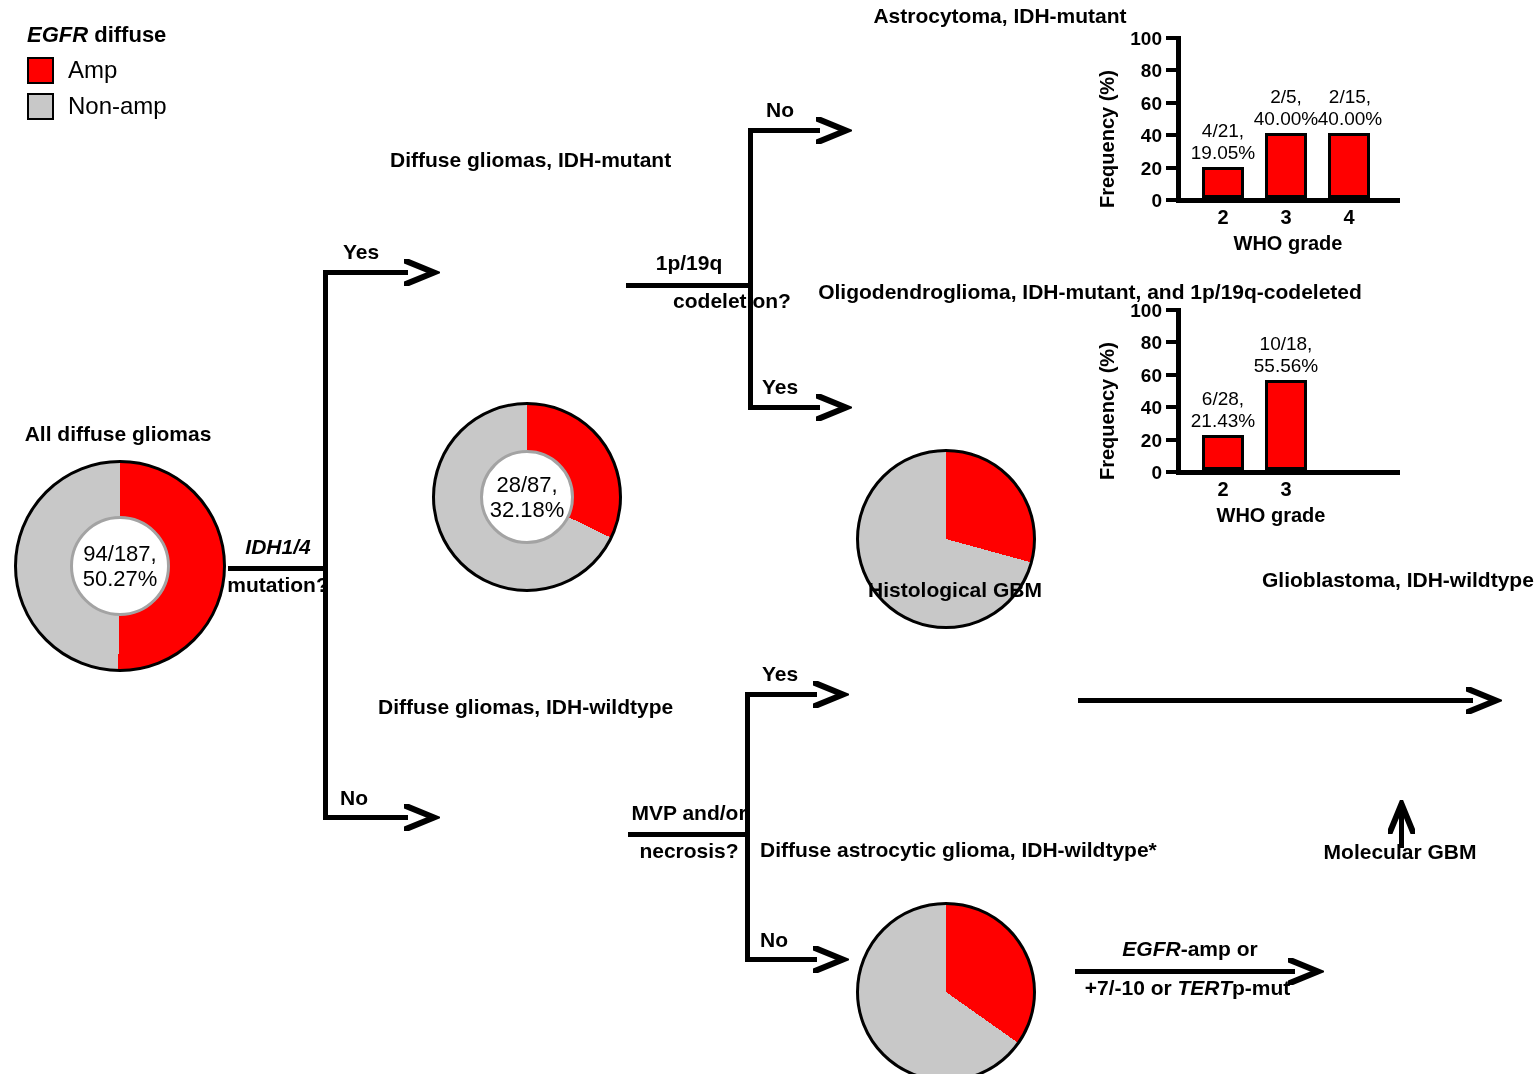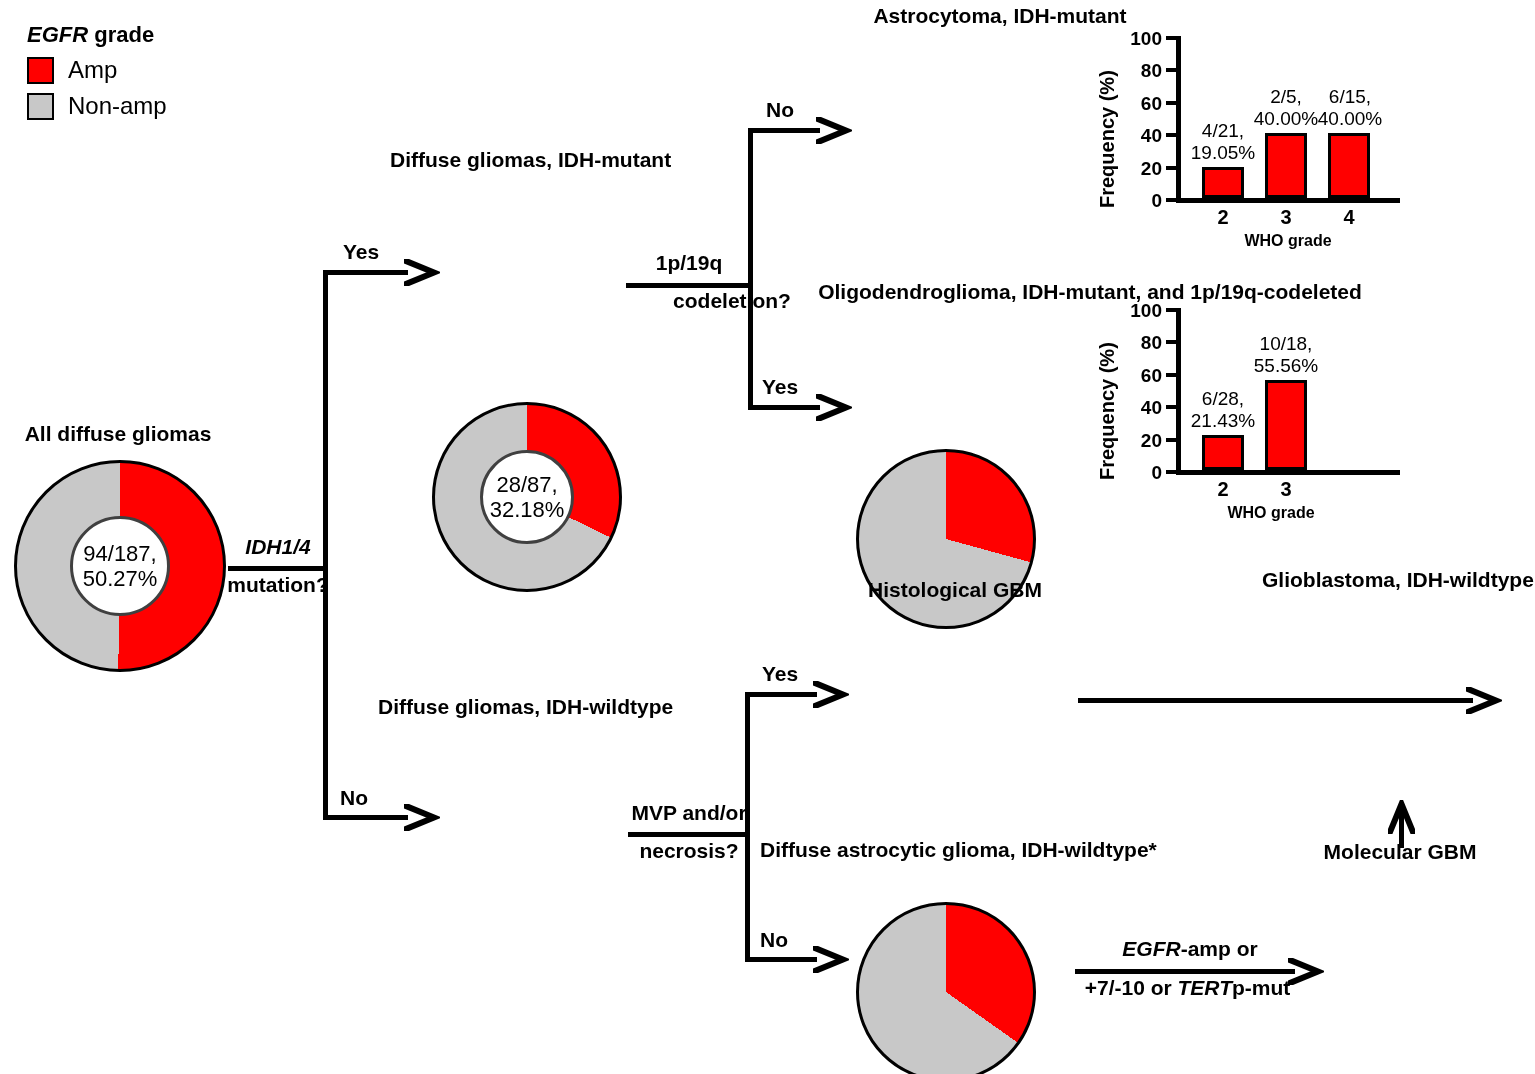--- a/index.html
+++ b/index.html
@@ -11,46 +11,46 @@
   .yn{font-weight:bold;font-size:21px;line-height:23px;white-space:nowrap;}
   .ital{font-style:italic;}
   
   .leg-title{font-weight:bold;font-size:22px;white-space:nowrap;}
   .leg-row{display:flex;align-items:center;gap:14px;margin-top:8px;}
   .sw{width:27px;height:27px;border:2.5px solid #000;box-sizing:border-box;}
   .leg-lab{font-size:24px;}
   
   .donut{position:relative;border-radius:50%;}
   .donut .ring{position:absolute;inset:0;border-radius:50%;border:3px solid #000;box-sizing:border-box;}
-  .donut .hole{position:absolute;border-radius:50%;background:#fff;border:3px solid #404040;
+  .donut .hole{position:absolute;border-radius:50%;background:#fff;border:3px solid #a3a3a3;
                box-sizing:border-box;display:flex;align-items:center;justify-content:center;
                flex-direction:column;}
   .hole-txt{font-size:22px;line-height:25px;text-align:center;white-space:nowrap;}
   
   .hline{background:#000;height:5px;}
   .vline{background:#000;width:5px;}
   
   .bc{position:absolute;}
   .axis-y{position:absolute;background:#000;width:5px;}
   .axis-x{position:absolute;background:#000;height:5px;}
   .tick{position:absolute;background:#000;height:4px;width:11px;}
   .ytl{position:absolute;font-size:19px;font-weight:bold;text-align:right;white-space:nowrap;}
   .xtl{position:absolute;font-size:20px;font-weight:bold;text-align:center;white-space:nowrap;}
   .ylab{position:absolute;font-size:20px;font-weight:bold;transform:rotate(-90deg);
         transform-origin:left top;white-space:nowrap;}
-  .xlab{position:absolute;font-size:16px;font-weight:bold;text-align:center;white-space:nowrap;}
+  .xlab{position:absolute;font-size:20px;font-weight:bold;text-align:center;white-space:nowrap;}
   .bar{position:absolute;border:3px solid #000;box-sizing:border-box;}
   .bval{position:absolute;font-size:19px;line-height:22px;text-align:center;white-space:nowrap;}
 </style>
 </head>
 <body>
 
 <div class="abs" style="left:27px;top:22px;">
   <div class="leg-title">
-    <span class="ital">EGFR</span><span> grade</span>
+    <span class="ital">EGFR</span><span> diffuse</span>
   </div>
   <div class="leg-row">
     <span class="sw" style="background:#FF0000;"></span>
     <span class="leg-lab">Amp</span>
   </div>
   <div class="leg-row">
     <span class="sw" style="background:#C8C8C8;"></span>
     <span class="leg-lab">Non-amp</span>
   </div>
 </div>
@@ -148,21 +148,21 @@
 
   <div class="bval" style="left:95px;top:92px;width:76px;">
     <div>4/21,</div>
     <div>19.05%</div>
   </div>
   <div class="bval" style="left:156px;top:58px;width:80px;">
     <div>2/5,</div>
     <div>40.00%</div>
   </div>
   <div class="bval" style="left:224px;top:58px;width:72px;">
-    <div>6/15,</div>
+    <div>2/15,</div>
     <div>40.00%</div>
   </div>
 
   <div class="xtl" style="left:112px;top:178px;width:42px;">2</div>
   <div class="xtl" style="left:175px;top:178px;width:42px;">3</div>
   <div class="xtl" style="left:238px;top:178px;width:42px;">4</div>
   <div class="xlab" style="left:86px;top:204px;width:224px;">WHO grade</div>
 </div>
 
 <div class="abs ttl" style="left:810px;top:272px;width:560px;margin-top:8px;">Oligodendroglioma, IDH-mutant, and 1p/19q-codeleted</div>

